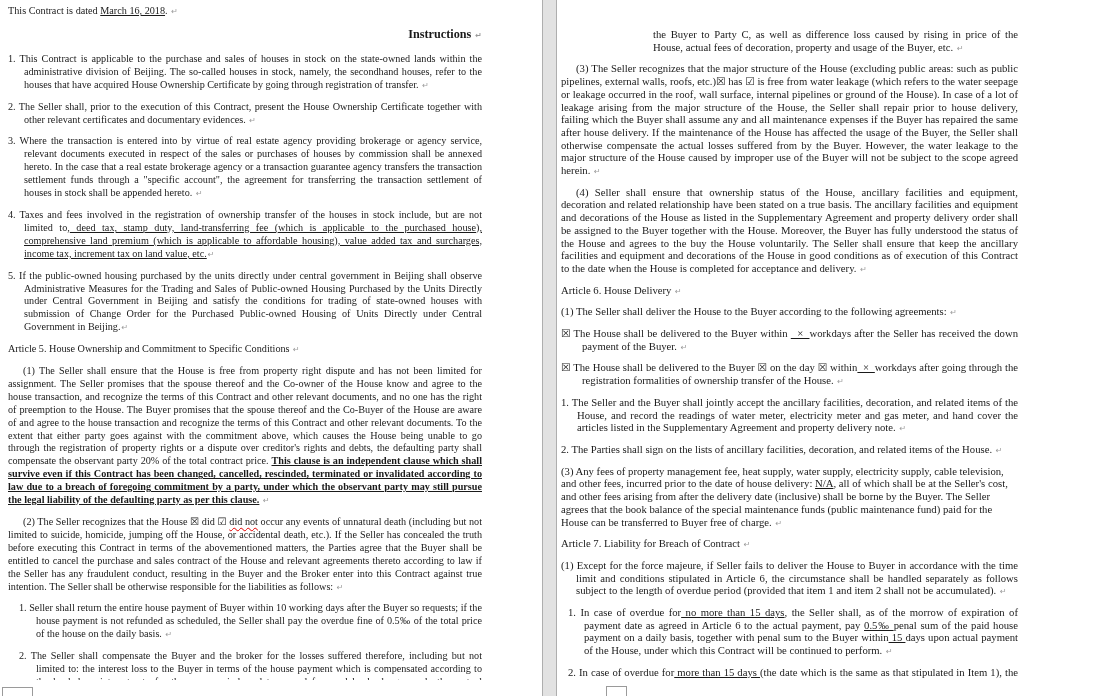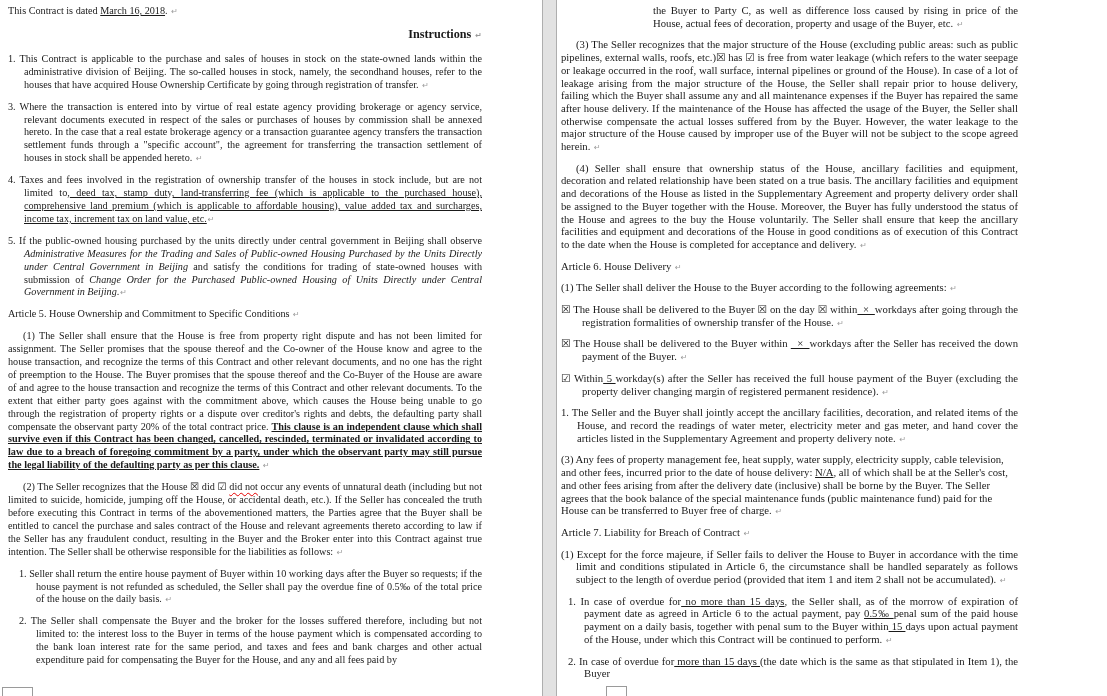--- a/index.html
+++ b/index.html
@@ -7,82 +7,83 @@
     width: 1107px; height: 696px; overflow: hidden;
     background: #ffffff;
     font-family: "Liberation Serif", "DejaVu Serif", serif;
     color: #1a1a1a;
   }
   .spread { position: relative; width: 1107px; height: 696px; }
   .page {
     position: absolute; top: 0; bottom: 16px; background: #fff; overflow: hidden;
   }
   .page-left  { left: 0;     width: 542px; padding: 5px 60px 0 8px;  font-size: 10.2px; line-height: 12.9px; }
-  .page-right { left: 557px; width: 472px; padding: 4px 11px 0 4px;   font-size: 10.7px; line-height: 12.7px; }
+  .page-right { left: 557px; width: 472px; padding: 4px 11px 0 4px;   font-size: 10.7px; line-height: 12.7px; margin-top: 24px; }
   .gutter {
     position: absolute; top: 0; bottom: 0; left: 542px; width: 15px;
     background: #e2e2e2; border-left: 1px solid #aeaeae; border-right: 1px solid #aeaeae;
   }
   .blk { margin-bottom: 8px; text-align: justify; }
   .page-right .blk { margin-bottom: 7px; }
   .plain    { text-align: left; }
   .title    { text-align: center; font-weight: bold; font-size: 12.6px; line-height: 16px; white-space: nowrap; margin: 3px 0 9px; }
   .subtitle { text-align: right; font-weight: bold; font-size: 12.2px; line-height: 15px; margin: 0 0 10px; }
   .heading  { font-weight: normal; text-align: left; }
   .num      { padding-left: 16px; text-indent: -16px; }
   .subnum   { margin-left: 11px; padding-left: 17px; text-indent: -17px; }
   .pind     { text-indent: 15px; }
   .cont     { margin-left: 92px; }
   .cb       { padding-left: 21px; text-indent: -21px; }
   .hang     { padding-left: 15px; text-indent: -15px; }
   .subr     { margin-left: 7px; padding-left: 16px; text-indent: -16px; }
   .sg-u  { text-decoration: underline; }
   .sg-bu { font-weight: bold; text-decoration: underline; }
-  .sg-i  { font-style: italic; }
+  .sg-i  { }
   .sg-rw { text-decoration-line: underline; text-decoration-style: wavy;
            text-decoration-color: #e40000; text-decoration-thickness: 1px;
            text-underline-offset: 2px; text-decoration-skip-ink: none; }
   .pilcrow { color: #9a9a9a; font-size: 8px; font-family: "DejaVu Sans", sans-serif; margin-left: 1px; }
   .footer-frame {
     position: absolute; background: #fff; border: 1px solid #9a9a9a;
   }
   .footer-frame-left  { left: 2px;   top: 687px; width: 31px; height: 12px; }
   .footer-frame-right { left: 606px; top: 686px; width: 21px; height: 12px; }
 </style>
 </head>
 <body>
 
 <div class="spread">
   <div class="page page-left">
     <div class="content">
         <div class="blk plain"><span class="sg">This Contract is dated </span><span class="sg-u">March 16, 2018</span><span class="sg">. </span><span class="pilcrow">↵</span></div>
         <div class="blk subtitle"><span class="sg">Instructions </span><span class="pilcrow">↵</span></div>
         <div class="blk num"><span class="sg">1. This Contract is applicable to the purchase and sales of houses in stock on the state-owned lands within the administrative division of Beijing. The so-called houses in stock, namely, the secondhand houses, refer to the houses that have acquired House Ownership Certificate by going through registration of transfer. </span><span class="pilcrow">↵</span></div>
+        <div class="blk num"><span class="sg">2. The Seller shall, prior to the execution of this Contract, present the House Ownership Certificate together with other relevant certificates and documentary evidences. </span><span class="pilcrow">↵</span></div>
         <div class="blk num"><span class="sg">3. Where the transaction is entered into by virtue of real estate agency providing brokerage or agency service, relevant documents executed in respect of the sales or purchases of houses by commission shall be annexed hereto. In the case that a real estate brokerage agency or a transaction guarantee agency transfers the transaction settlement funds through a "specific account", the agreement for transferring the transaction settlement of houses in stock shall be appended hereto. </span><span class="pilcrow">↵</span></div>
         <div class="blk num"><span class="sg">4. Taxes and fees involved in the registration of ownership transfer of the houses in stock include, but are not limited to,</span><span class="sg-u"> deed tax, stamp duty, land-transferring fee (which is applicable to the purchased house), comprehensive land premium (which is applicable to affordable housing), value added tax and surcharges, income tax, increment tax on land value, etc.</span><span class="pilcrow">↵</span></div>
         <div class="blk num"><span class="sg">5. If the public-owned housing purchased by the units directly under central government in Beijing shall observe </span><span class="sg-i">Administrative Measures for the Trading and Sales of Public-owned Housing Purchased by the Units Directly under Central Government in Beijing</span><span class="sg"> and satisfy the conditions for trading of state-owned houses with submission of </span><span class="sg-i">Change Order for the Purchased Public-owned Housing of Units Directly under Central Government in Beijing</span><span class="sg">.</span><span class="pilcrow">↵</span></div>
         <div class="blk heading"><span class="sg">Article 5. House Ownership and Commitment to Specific Conditions </span><span class="pilcrow">↵</span></div>
         <div class="blk pind"><span class="sg">(1) The Seller shall ensure that the House is free from property right dispute and has not been limited for assignment. The Seller promises that the spouse thereof and the Co-owner of the House know and agree to the house transaction, and recognize the terms of this Contract and other relevant documents, and no one has the right of preemption to the House. The Buyer promises that the spouse thereof and the Co-Buyer of the House are aware of and agree to the house transaction and recognize the terms of this Contract and other relevant documents. To the extent that either party goes against with the commitment above, which causes the House being unable to go through the registration of property rights or a dispute over creditor's rights and debts, the defaulting party shall compensate the observant party 20% of the total contract price. </span><span class="sg-bu">This clause is an independent clause which shall survive even if this Contract has been changed, cancelled, rescinded, terminated or invalidated according to law due to a breach of foregoing commitment by a party, under which the observant party may still pursue the legal liability of the defaulting party as per this clause.</span><span class="sg"> </span><span class="pilcrow">↵</span></div>
         <div class="blk pind"><span class="sg">(2) The Seller recognizes that the House ☒ did ☑ </span><span class="sg-rw">did not</span><span class="sg"> occur any events of unnatural death (including but not limited to suicide, homicide, jumping off the House, or accidental death, etc.). If the Seller has concealed the truth before executing this Contract in terms of the abovementioned matters, the Parties agree that the Buyer shall be entitled to cancel the purchase and sales contract of the House and relevant agreements thereto according to law if the Seller has any fraudulent conduct, resulting in the Buyer and the Broker enter into this Contract against true intention. The Seller shall be otherwise responsible for the liabilities as follows: </span><span class="pilcrow">↵</span></div>
         <div class="blk subnum"><span class="sg">1. Seller shall return the entire house payment of Buyer within 10 working days after the Buyer so requests; if the house payment is not refunded as scheduled, the Seller shall pay the overdue fine of 0.5‰ of the total price of the house on the daily basis. </span><span class="pilcrow">↵</span></div>
         <div class="blk subnum"><span class="sg">2. The Seller shall compensate the Buyer and the broker for the losses suffered therefore, including but not limited to: the interest loss to the Buyer in terms of the house payment which is compensated according to the bank loan interest rate for the same period, and taxes and fees and bank charges and other actual expenditure paid for compensating the Buyer for the House, and any and all fees paid by</span></div>
       </div>
   </div>
   <div class="gutter"></div>
   <div class="page page-right">
     <div class="content">
         <div class="blk cont"><span class="sg">the Buyer to Party C, as well as difference loss caused by rising in price of the House, actual fees of decoration, property and usage of the Buyer, etc. </span><span class="pilcrow">↵</span></div>
         <div class="blk pind"><span class="sg">(3) The Seller recognizes that the major structure of the House (excluding public areas: such as public pipelines, external walls, roofs, etc.)☒ has ☑ is free from water leakage (which refers to the water seepage or leakage occurred in the roof, wall surface, internal pipelines or ground of the House). In case of a lot of leakage arising from the major structure of the House, the Seller shall repair prior to house delivery, failing which the Buyer shall assume any and all maintenance expenses if the Buyer has repaired the same after house delivery. If the maintenance of the House has affected the usage of the Buyer, the Seller shall otherwise compensate the actual losses suffered from by the Buyer. However, the water leakage to the major structure of the House caused by improper use of the Buyer will not be subject to the scope agreed herein. </span><span class="pilcrow">↵</span></div>
         <div class="blk pind"><span class="sg">(4) Seller shall ensure that ownership status of the House, ancillary facilities and equipment, decoration and related relationship have been stated on a true basis. The ancillary facilities and equipment and decorations of the House as listed in the Supplementary Agreement and property delivery order shall be assigned to the Buyer together with the House. Moreover, the Buyer has fully understood the status of the House and agrees to the buy the House voluntarily. The Seller shall ensure that keep the ancillary facilities and equipment and decorations of the House in good conditions as of execution of this Contract to the date when the House is completed for acceptance and delivery. </span><span class="pilcrow">↵</span></div>
         <div class="blk heading"><span class="sg">Article 6. House Delivery </span><span class="pilcrow">↵</span></div>
         <div class="blk plain"><span class="sg">(1) The Seller shall deliver the House to the Buyer according to the following agreements: </span><span class="pilcrow">↵</span></div>
+        <div class="blk cb"><span class="sg">☒ The House shall be delivered to the Buyer within </span><span class="sg-u">&nbsp;&nbsp;×&nbsp;&nbsp;</span><span class="sg">workdays after the Seller has received the down payment of the Buyer. </span><span class="pilcrow">↵</span></div>
         <div class="blk cb"><span class="sg">☒ The House shall be delivered to the Buyer ☒ on the day ☒ within</span><span class="sg-u">&nbsp;&nbsp;×&nbsp;&nbsp;</span><span class="sg">workdays after going through the registration formalities of ownership transfer of the House. </span><span class="pilcrow">↵</span></div>
-        <div class="blk cb"><span class="sg">☒ The House shall be delivered to the Buyer within </span><span class="sg-u">&nbsp;&nbsp;×&nbsp;&nbsp;</span><span class="sg">workdays after the Seller has received the down payment of the Buyer. </span><span class="pilcrow">↵</span></div>
-        <div class="blk cb"><span class="sg">☑ Within</span><span class="sg-u">&nbsp;5&nbsp;</span><span class="sg">workday(s) after the Seller has received the full house payment of the Buyer (excluding the property deliver changing margin of registered permanent residence). </span><span class="pilcrow">↵</span></div>
         <div class="blk num"><span class="sg">1. The Seller and the Buyer shall jointly accept the ancillary facilities, decoration, and related items of the House, and record the readings of water meter, electricity meter and gas meter, and hand cover the articles listed in the Supplementary Agreement and property delivery note. </span><span class="pilcrow">↵</span></div>
+        <div class="blk num"><span class="sg">2. The Parties shall sign on the lists of ancillary facilities, decoration, and related items of the House. </span><span class="pilcrow">↵</span></div>
         <div class="blk plain"><span class="sg">(3) Any fees of property management fee, heat supply, water supply, electricity supply, cable television, and other fees, incurred prior to the date of house delivery: </span><span class="sg-u">N/A</span><span class="sg">, all of which shall be at the Seller's cost, and other fees arising from after the delivery date (inclusive) shall be borne by the Buyer. The Seller agrees that the book balance of the special maintenance funds (public maintenance fund) paid for the House can be transferred to Buyer free of charge. </span><span class="pilcrow">↵</span></div>
         <div class="blk heading"><span class="sg">Article 7. Liability for Breach of Contract </span><span class="pilcrow">↵</span></div>
         <div class="blk hang"><span class="sg">(1) Except for the force majeure, if Seller fails to deliver the House to Buyer in accordance with the time limit and conditions stipulated in Article 6, the circumstance shall be handled separately as follows subject to the length of overdue period (provided that item 1 and item 2 shall not be accumulated). </span><span class="pilcrow">↵</span></div>
         <div class="blk subr"><span class="sg">1. In case of overdue for</span><span class="sg-u"> no more than 15 days</span><span class="sg">, the Seller shall, as of the morrow of expiration of payment date as agreed in Article 6 to the actual payment, pay </span><span class="sg-u">0.5‰ </span><span class="sg">penal sum of the paid house payment on a daily basis, together with penal sum to the Buyer within</span><span class="sg-u"> 15 </span><span class="sg">days upon actual payment of the House, under which this Contract will be continued to perform. </span><span class="pilcrow">↵</span></div>
         <div class="blk subr"><span class="sg">2. In case of overdue for</span><span class="sg-u"> more than 15 days </span><span class="sg">(the date which is the same as that stipulated in Item 1), the Buyer</span></div>
       </div>
   </div>
   <div class="footer-frame footer-frame-left"></div>
   <div class="footer-frame footer-frame-right"></div>
 </div>

